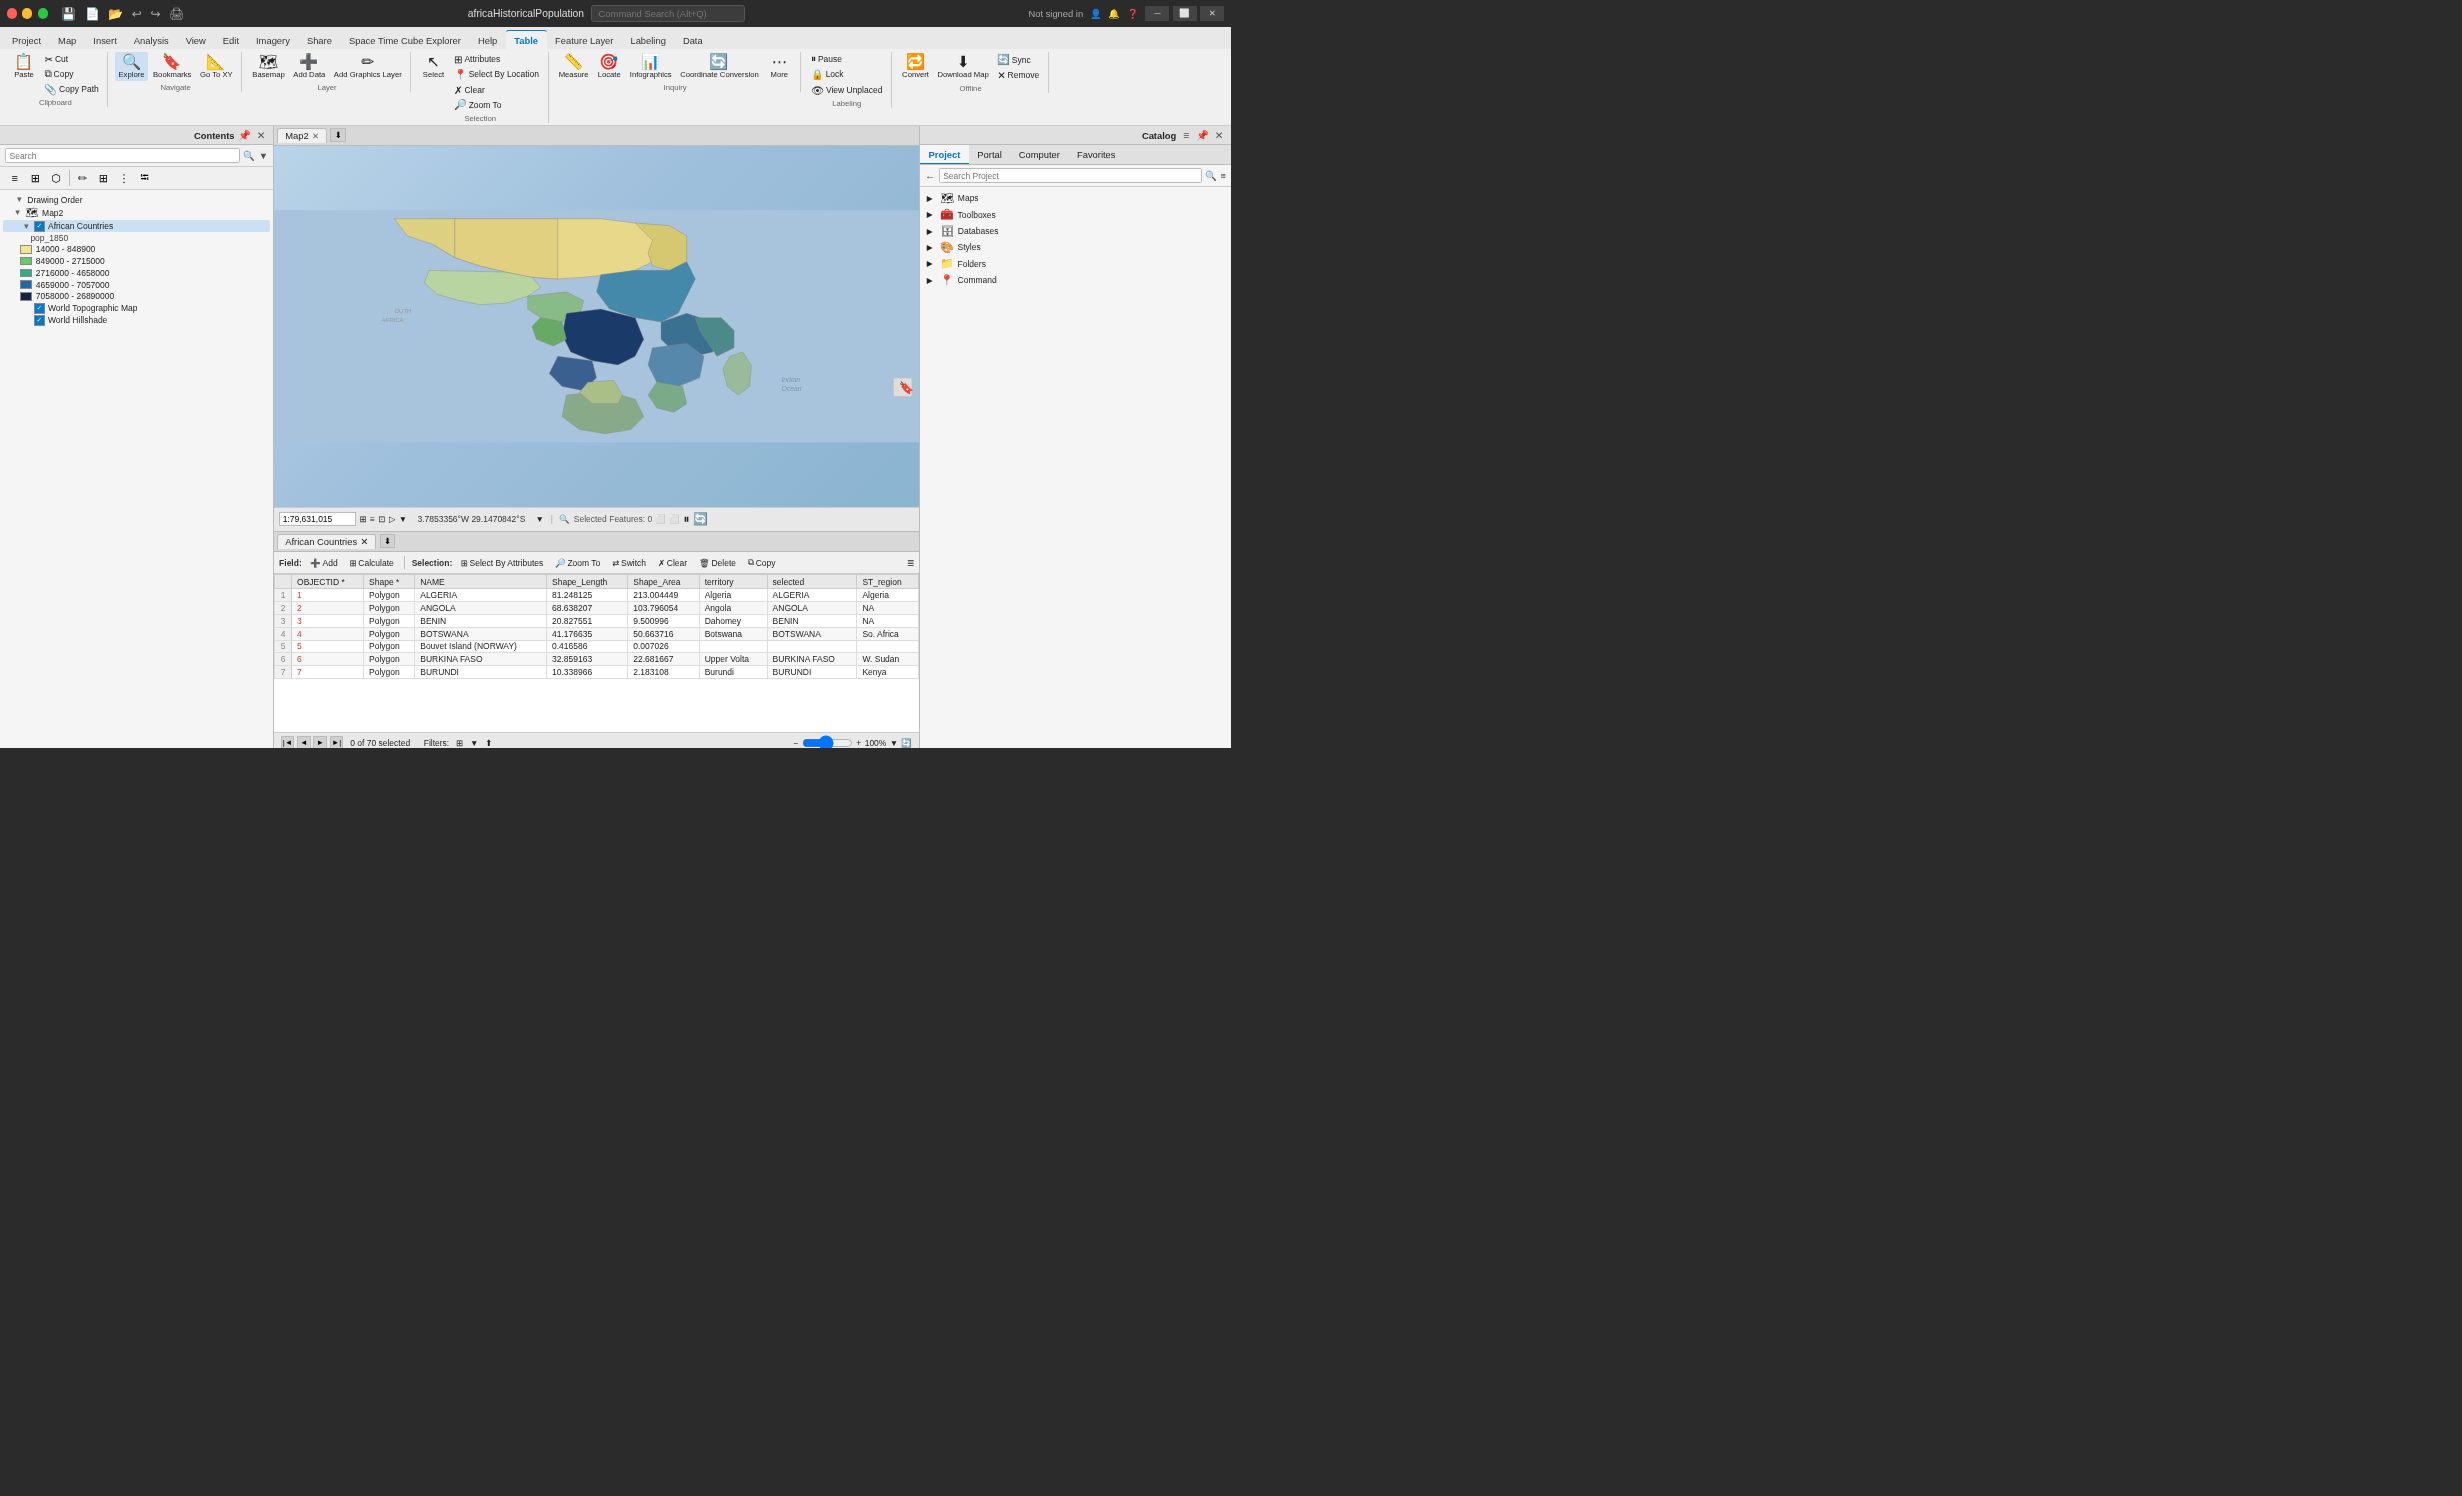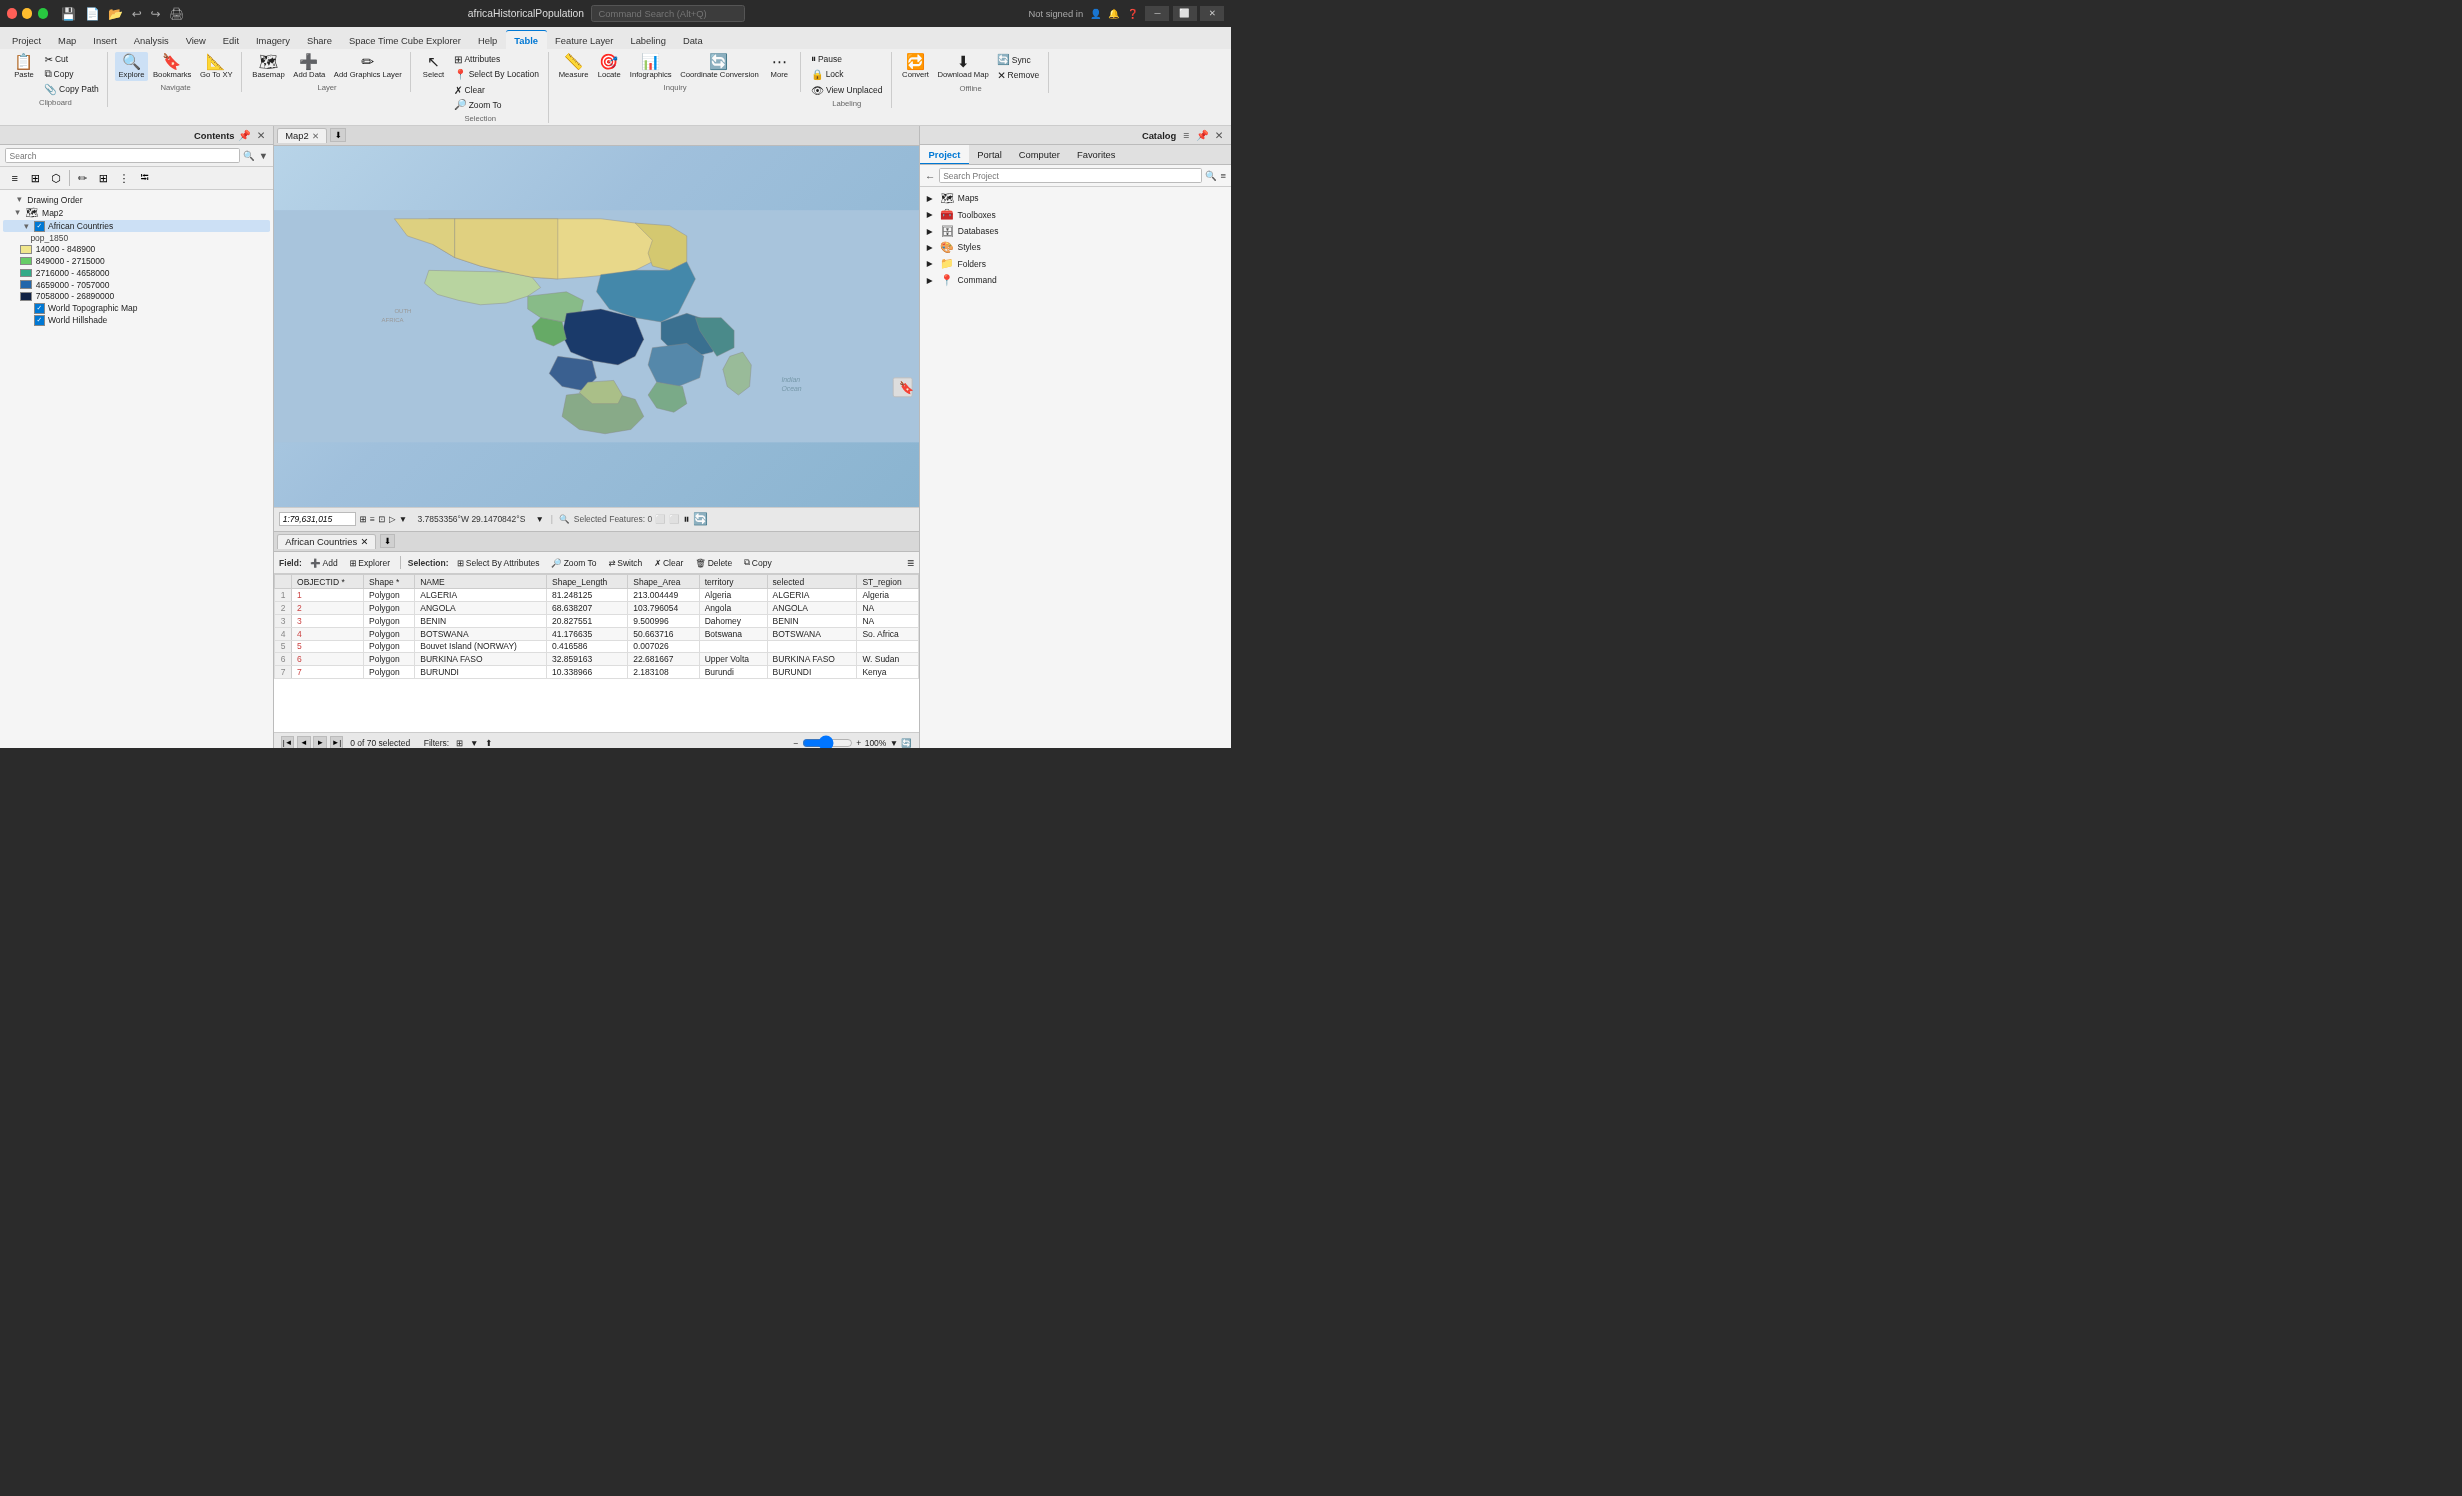--- a/index.html
+++ b/index.html
@@ -62,21 +62,21 @@
 
     
     #map-area { flex: 1; display: flex; flex-direction: column; background: #a8c8e8; position: relative; }
     .map-tab-bar { display: flex; align-items: center; background: #d8d8d8; border-bottom: 0.9px solid #bbb; padding: 0 3.4px; height: 20.5px; }
     .map-tab { display: flex; align-items: center; gap: 3.4px; padding: 1.7px 6.8px; font-size: 9.4px; background: #f0f0f0; border: 0.9px solid #bbb; border-bottom: none; cursor: pointer; border-top-left-radius: 2.6px; border-top-right-radius: 2.6px; }
     .map-tab .close-btn { font-size: 8.5px; color: #666; cursor: pointer; }
     #map-canvas { flex: 1; position: relative; overflow: hidden; }
     
     
     .map-toolbar { display: flex; align-items: center; padding: 1.7px 5.1px; background: #e8e8e8; border-top: 0.9px solid #ccc; gap: 3.4px; height: 24px; font-size: 8.5px; }
-    .scale-input { background: #fff; border: 0.9px solid #bbb; padding: 0.9px 2.6px; font-size: 8.5px; width: 77px; font-style: italic; }
+    .scale-input { background: #fff; border: 0.9px solid #bbb; padding: 0.9px 2.6px; font-size: 8.5px; width: 77px; }
     .coord-display { color: #333; font-size: 8.5px; padding: 0 6.8px; }
     .selected-features { color: #555; font-size: 8.5px; }
 
     
     #table-area { height: 222px; border-top: 0.9px solid #bbb; background: #fff; display: flex; flex-direction: column; }
     .table-tab-bar { display: flex; align-items: center; background: #d8d8d8; border-bottom: 0.9px solid #bbb; padding: 0 3.4px; height: 20.5px; }
     .table-tab { display: flex; align-items: center; gap: 3.4px; padding: 1.7px 6.8px; font-size: 9.4px; background: #f0f0f0; border: 0.9px solid #bbb; border-bottom: none; cursor: pointer; border-top-left-radius: 2.6px; border-top-right-radius: 2.6px; }
     .table-toolbar { display: flex; align-items: center; padding: 1.7px 5.1px; background: #f0f0f0; border-bottom: 0.9px solid #ccc; gap: 5.1px; font-size: 8.5px; height: 22px; }
     .table-toolbar-btn { display: flex; align-items: center; gap: 1.7px; padding: 0.9px 3.4px; cursor: pointer; border-radius: 1.7px; font-size: 8.5px; }
     .table-sep { width: 0.9px; height: 13.7px; background: #bbb; margin: 0 1.7px; }
@@ -503,21 +503,21 @@
         <button style="margin-left:3.4px;background:#d0d0d0;border:0.9px solid #bbb;cursor:pointer;font-size:8.5px;padding:0.9px 3.4px;">⬇</button>
       </div>
       <div class="table-toolbar">
         <span style="font-weight:bold;color:#333;">Field:</span>
         <div class="table-toolbar-btn">
           <span>➕</span>
           <span>Add</span>
         </div>
         <div class="table-toolbar-btn">
           <span>⊞</span>
-          <span>Explorer</span>
+          <span>Calculate</span>
         </div>
         <div class="table-sep"></div>
         <span style="font-weight:bold;color:#333;">Selection:</span>
         <div class="table-toolbar-btn">
           <span>⊞</span>
           <span>Select By Attributes</span>
         </div>
         <div class="table-toolbar-btn">
           <span>🔎</span>
           <span>Zoom To</span>

